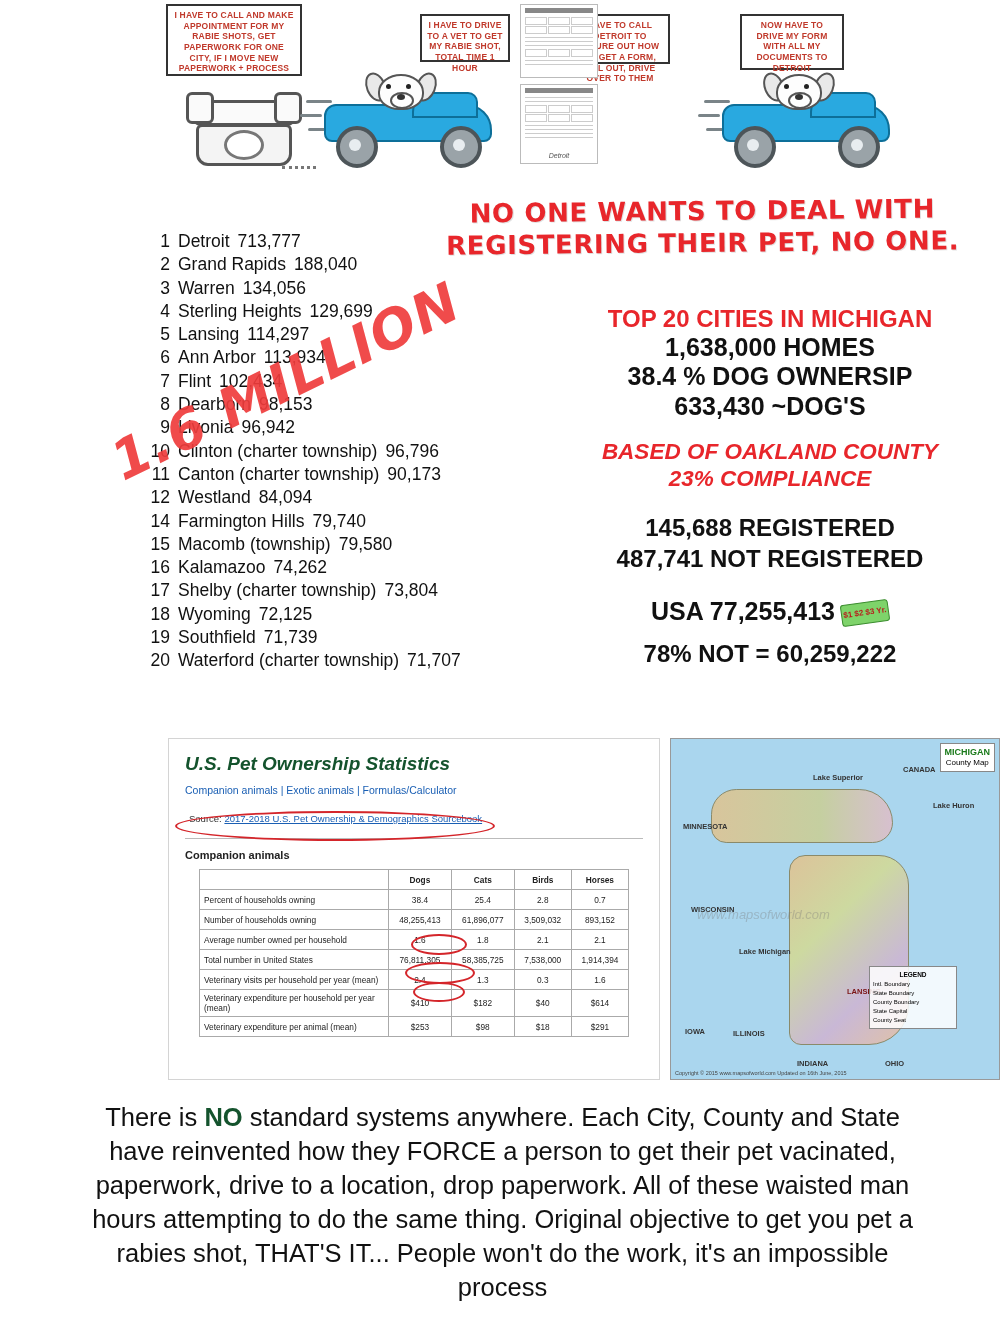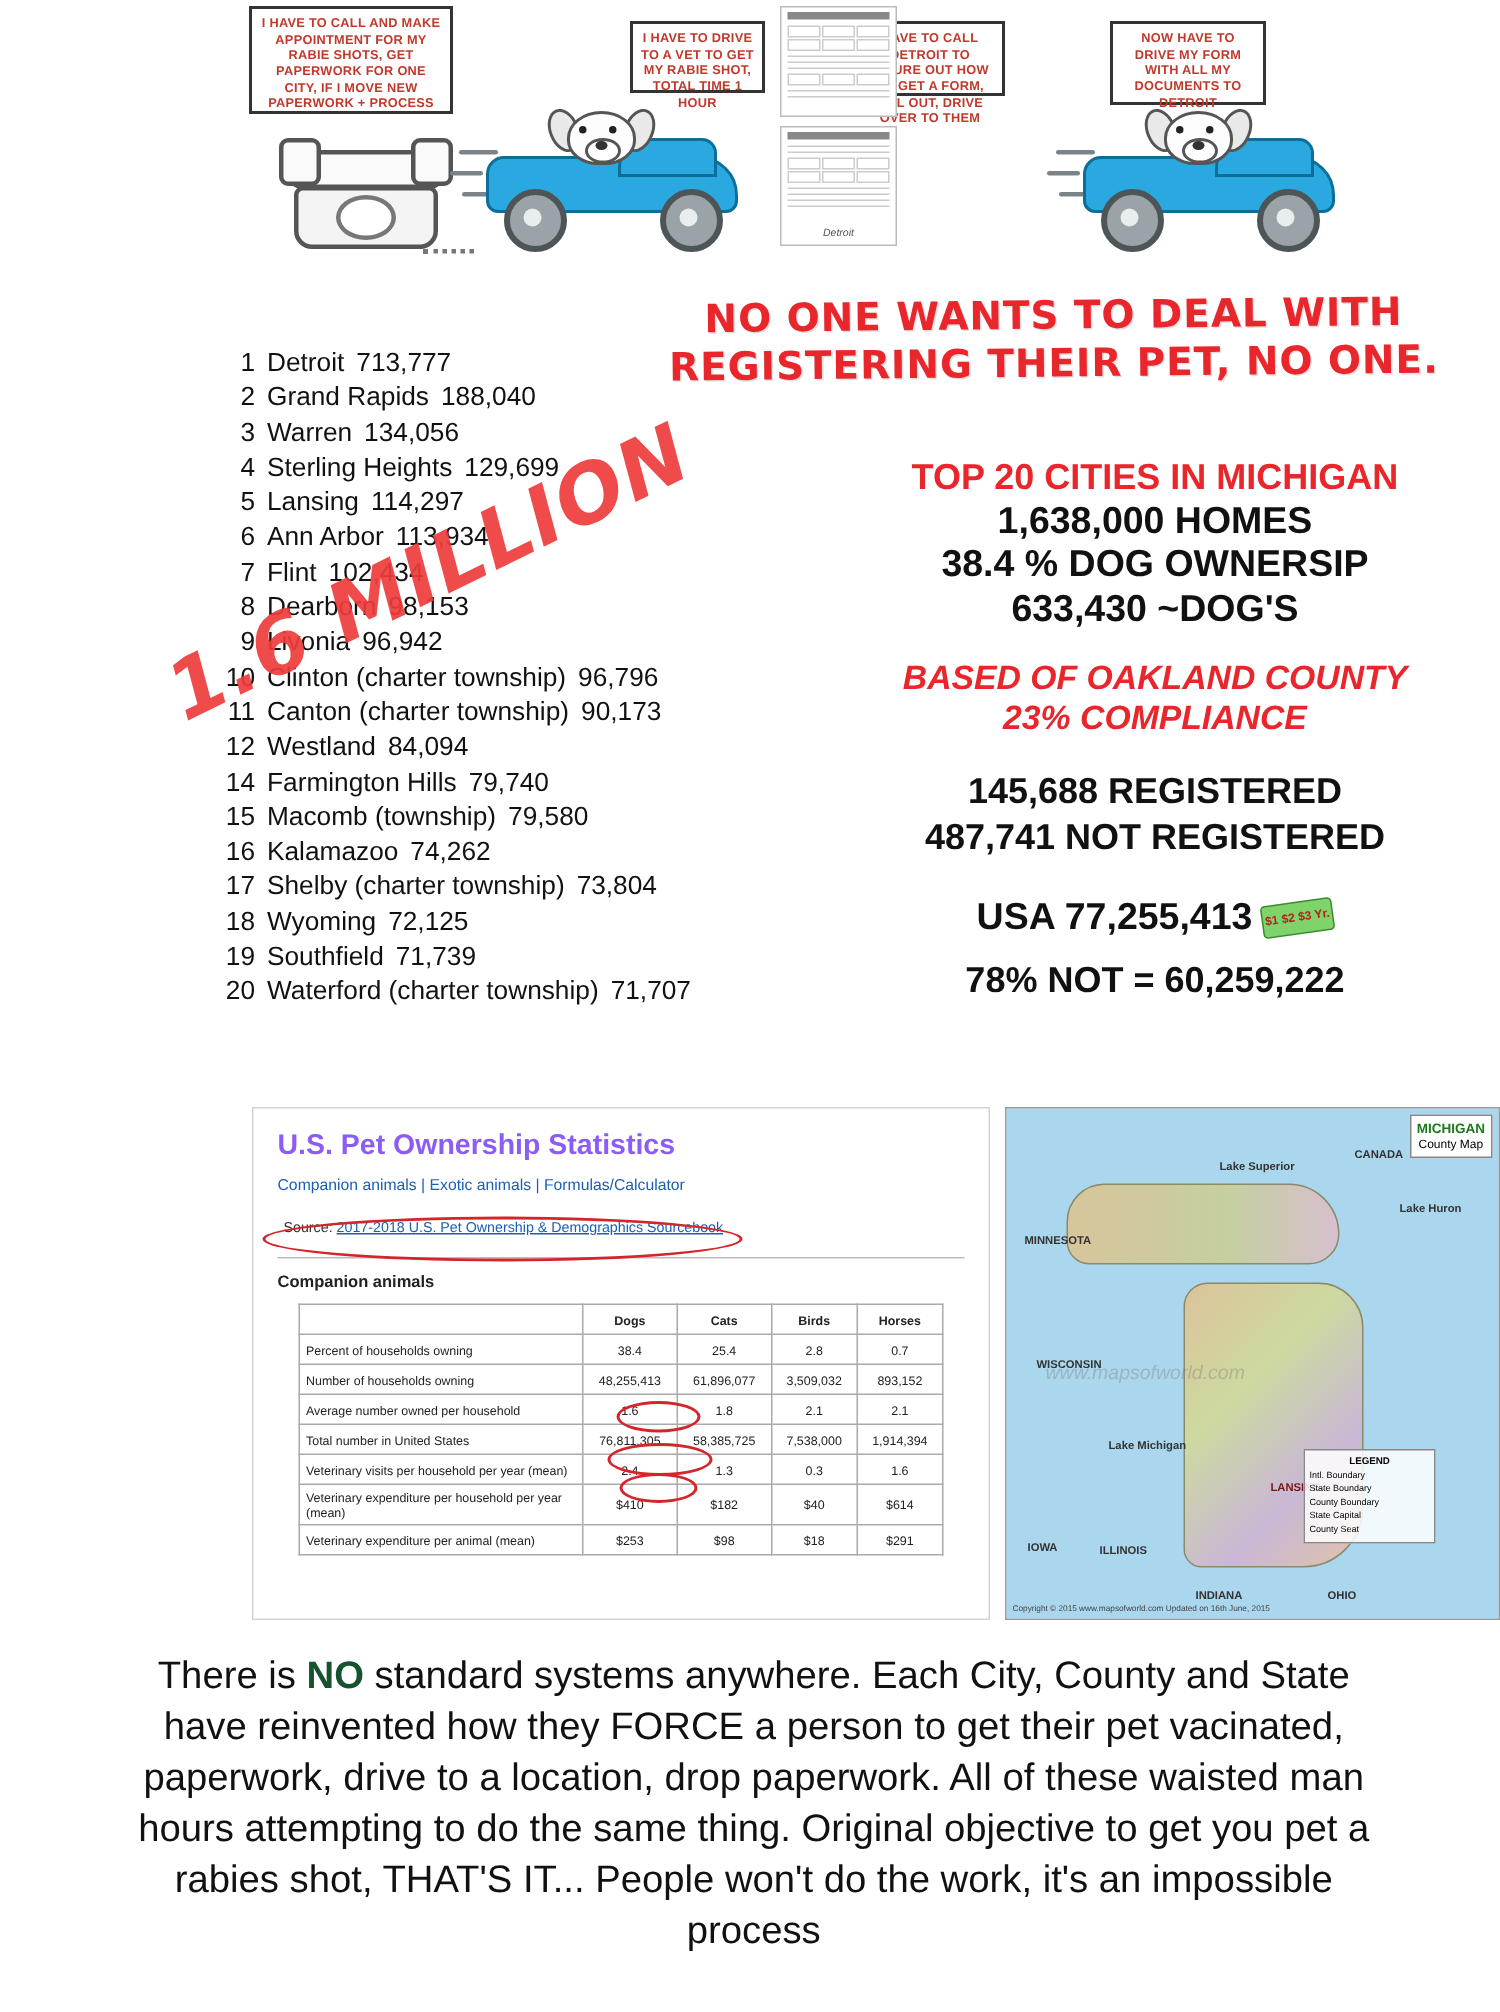--- a/index.html
+++ b/index.html
@@ -365,22 +365,23 @@
     width: 492px;
     height: 342px;
     background: #fff;
     border: 1px solid #d4d4d4;
     box-sizing: border-box;
     padding: 14px 16px;
   }
   .stat-panel h2 {
     margin: 0 0 9px 0;
     font-size: 19px;
-    color: #8b5cf6;
-    font-weight: bold;
+    color: #14532d;
+    font-weight: bold;
+    font-style: italic;
   }
   .stat-panel .sublinks {
     font-size: 10.5px;
     color: #1a5fb4;
     margin-bottom: 12px;
   }
   .stat-panel .source {
     font-size: 9.5px;
     color: #333;
     border: none;
@@ -894,21 +895,21 @@
     <div class="lp mitten"></div>
 
     <div class="map-label" style="left:232px;top:26px;">CANADA</div>
     <div class="map-label" style="left:12px;top:50px;margin-top:33px;">MINNESOTA</div>
     <div class="map-label" style="left:20px;top:166px;">WISCONSIN</div>
     <div class="map-label" style="left:62px;top:290px;">ILLINOIS</div>
     <div class="map-label" style="left:126px;top:320px;">INDIANA</div>
     <div class="map-label" style="left:214px;top:320px;">OHIO</div>
     <div class="map-label" style="left:14px;top:288px;">IOWA</div>
     <div class="map-label" style="left:142px;top:34px;">Lake Superior</div>
-    <div class="map-label" style="left:68px;top:220px;">Lake Michigan</div>
+    <div class="map-label" style="left:68px;top:208px;">Lake Michigan</div>
     <div class="map-label" style="left:262px;top:62px;">Lake Huron</div>
     <div class="map-label" style="left:176px;top:248px;color:#7a1414;">LANSING</div>
 
     <div class="map-watermark">www.mapsofworld.com</div>
 
     <div class="map-legend">
       <div class="lg-title">LEGEND</div>
       <div>Intl. Boundary</div>
       <div>State Boundary</div>
       <div>County Boundary</div>

